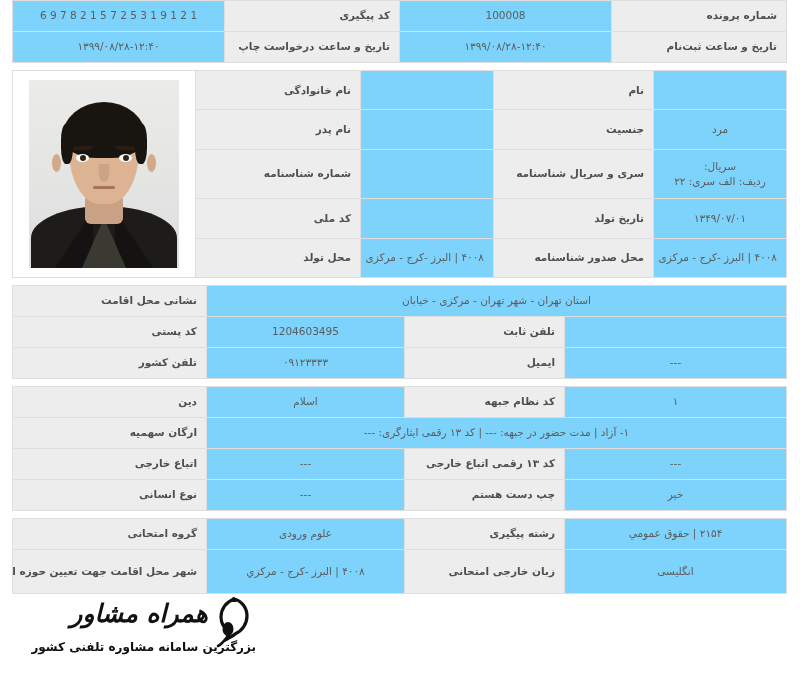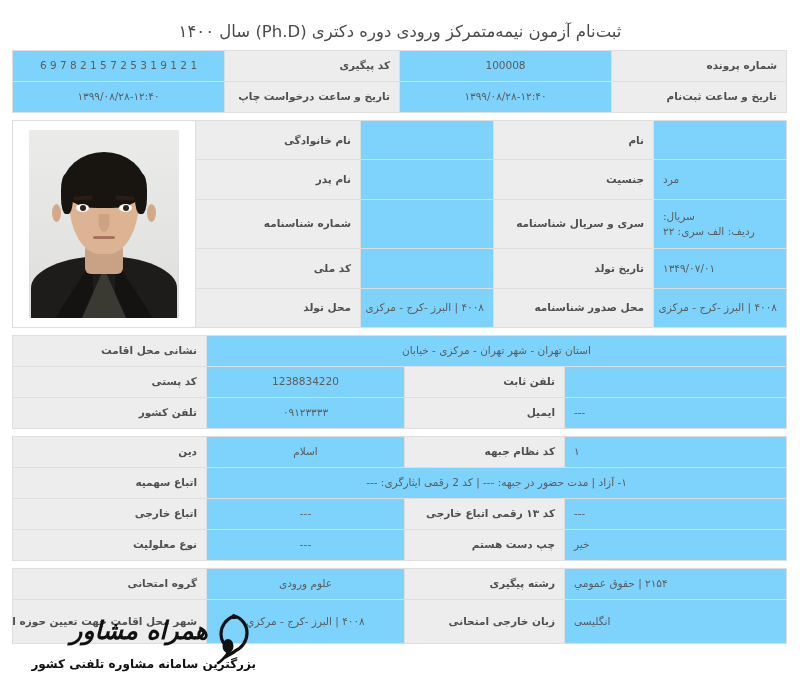--- a/index.html
+++ b/index.html
@@ -62,21 +62,21 @@
     text-align: right;
     white-space: normal;
   }
   .val {
     background: #7dd3fc;
     text-align: left;
     color: #5c5c5c;
     direction: rtl;
   }
   .val.center { text-align: center; }
-  .val-right { text-align: left; margin-left: 10px; }
+  .val-right { text-align: center; margin-left: 10px; }
   .photo-cell {
     background: #ffffff;
     border: 1px solid #dedede;
     padding: 0;
     vertical-align: top;
   }
 
   
   .section-gap { height: 7px; }
 
@@ -223,21 +223,21 @@
     background: #d3a98a;
     border-radius: 50%;
   }
   .ph-ear-l { left: 23px; }
   .ph-ear-r { right: 23px; }
 
   
   .watermark {
     position: absolute;
     left: 10px;
-    bottom: 6px;
+    bottom: 23px;
     width: 250px;
     height: 62px;
     z-index: 5;
     direction: rtl;
     pointer-events: none;
     text-align: center;
   }
   .wm-brand {
     position: absolute;
     right: 52px;
@@ -263,21 +263,20 @@
     right: 0px;
     top: 0px;
   }
   .twoline { white-space: normal; line-height: 1.5; }
 </style>
 </head>
 <body>
 
 <div class="page">
 
-  <div class="doc-title">ثبت‌نام آزمون نیمه‌متمرکز ورودی دوره دکتری (Ph.D) سال ۱۴۰۰</div>
 
   <table class="tbl">
     <colgroup>
       <col style="width:175px">
       <col style="width:212px">
       <col style="width:175px">
       <col style="width:212px">
     </colgroup>
     <tbody>
       <tr>
@@ -374,21 +373,21 @@
       <col style="width:194px">
     </colgroup>
     <tbody>
       <tr>
         <td class="val center" colspan="3">استان تهران - شهر تهران - مرکزی - خیابان</td>
         <td class="lbl">نشانی محل اقامت</td>
       </tr>
       <tr>
         <td class="val val-right"></td>
         <td class="lbl">تلفن ثابت</td>
-        <td class="val center">1238834220</td>
+        <td class="val center">1204603495</td>
         <td class="lbl">کد پستی</td>
       </tr>
       <tr>
         <td class="val val-right">---</td>
         <td class="lbl">ایمیل</td>
         <td class="val center">۰۹۱۲۳۳۳۳</td>
         <td class="lbl">تلفن کشور</td>
       </tr>
     </tbody>
   </table>
@@ -403,34 +402,34 @@
       <col style="width:194px">
     </colgroup>
     <tbody>
       <tr>
         <td class="val val-right">۱</td>
         <td class="lbl">کد نظام جبهه</td>
         <td class="val center">اسلام</td>
         <td class="lbl">دین</td>
       </tr>
       <tr>
-        <td class="val center" colspan="3">۱- آزاد  |  مدت حضور در جبهه: ---  |  کد 2 رقمی ایثارگری: ---</td>
-        <td class="lbl">اتباع سهمیه</td>
+        <td class="val center" colspan="3">۱- آزاد  |  مدت حضور در جبهه: ---  |  کد ۱۳ رقمی ایثارگری: ---</td>
+        <td class="lbl">ارگان سهمیه</td>
       </tr>
       <tr>
         <td class="val val-right">---</td>
         <td class="lbl">کد ۱۳ رقمی اتباع خارجی</td>
         <td class="val center">---</td>
         <td class="lbl">اتباع خارجی</td>
       </tr>
       <tr>
         <td class="val val-right">خیر</td>
         <td class="lbl">چپ دست هستم</td>
         <td class="val center">---</td>
-        <td class="lbl">نوع معلولیت</td>
+        <td class="lbl">نوع انسانی</td>
       </tr>
     </tbody>
   </table>
 
   <div class="section-gap"></div>
 
   <table class="tbl">
     <colgroup>
       <col style="width:222px">
       <col style="width:160px">

